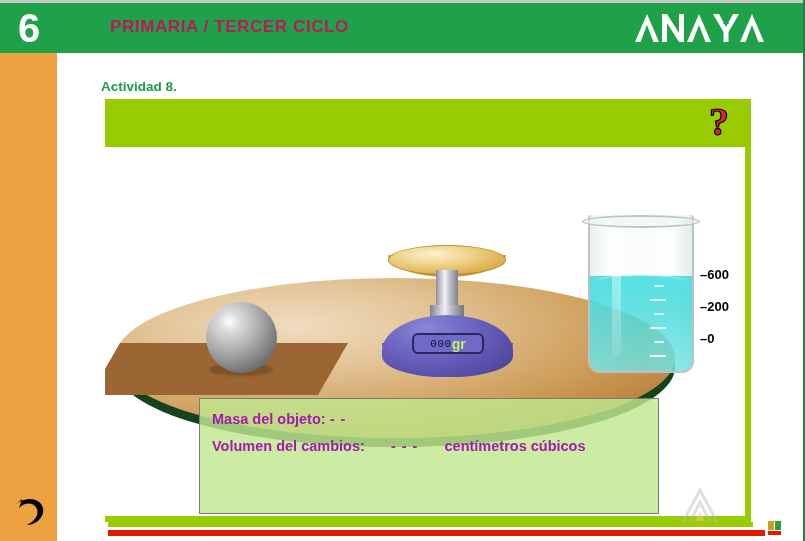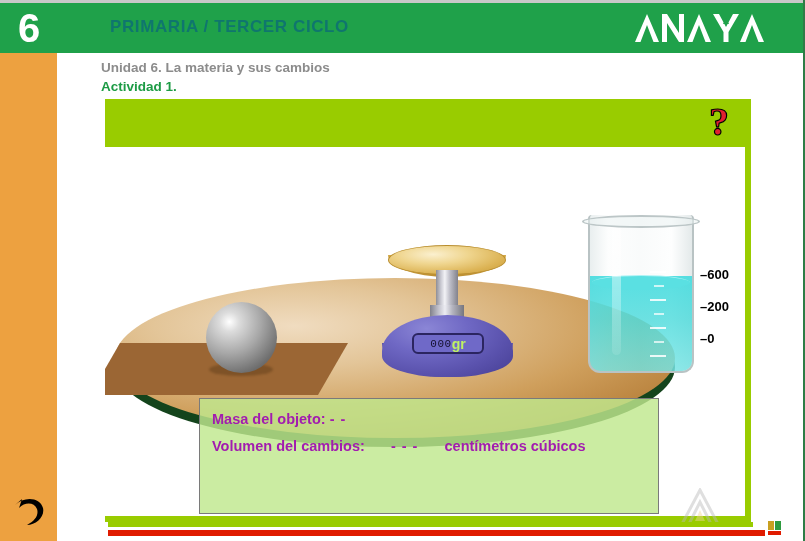--- a/index.html
+++ b/index.html
@@ -35,21 +35,21 @@
     color: #ffffff;
     font-size: 40px;
     font-weight: bold;
     line-height: 50px;
     text-align: center;
     letter-spacing: -1px;
   }
   .header-title {
     position: absolute;
     left: 110px; top: 17px;
-    color: #0f766e;
+    color: #be185d;
     font-size: 17px;
     font-weight: bold;
     letter-spacing: 0.6px;
     white-space: nowrap;
   }
   .anaya-logo {
     position: absolute;
     right: 18px; top: 12px;
     width: 150px; height: 32px;
   }
@@ -397,22 +397,21 @@
     </svg>
   </div>
 
   <div class="left-rail"></div>
   <div class="back-arrow">
     <svg viewBox="0 0 40 38" width="40" height="38" aria-hidden="true">
       <path d="M5 13 C14 4, 30 5, 33 16 C35 25, 26 33, 17 33 C25 29, 29 23, 27 17 C24 10, 15 10, 9 16 L12 7 Z" fill="#000000"></path>
     </svg>
   </div>
 
-  <div class="unit-line">Unidad 6. La materia y sus cambios</div>
-  <div class="activity-line">Actividad 1.</div>
+  <div class="activity-line">Actividad 8.</div>
 
   <div class="instruction-bar">
     <div class="instruction-text"></div>
     <div class="help-icon">
       <svg viewBox="0 0 38 46" width="38" height="46" aria-hidden="true">
         <text x="4" y="34" font-family="Liberation Serif, serif" font-size="40" font-weight="bold" fill="#e02030" stroke="#000000" stroke-width="1.2">?</text>
       </svg>
     </div>
   </div>
 

